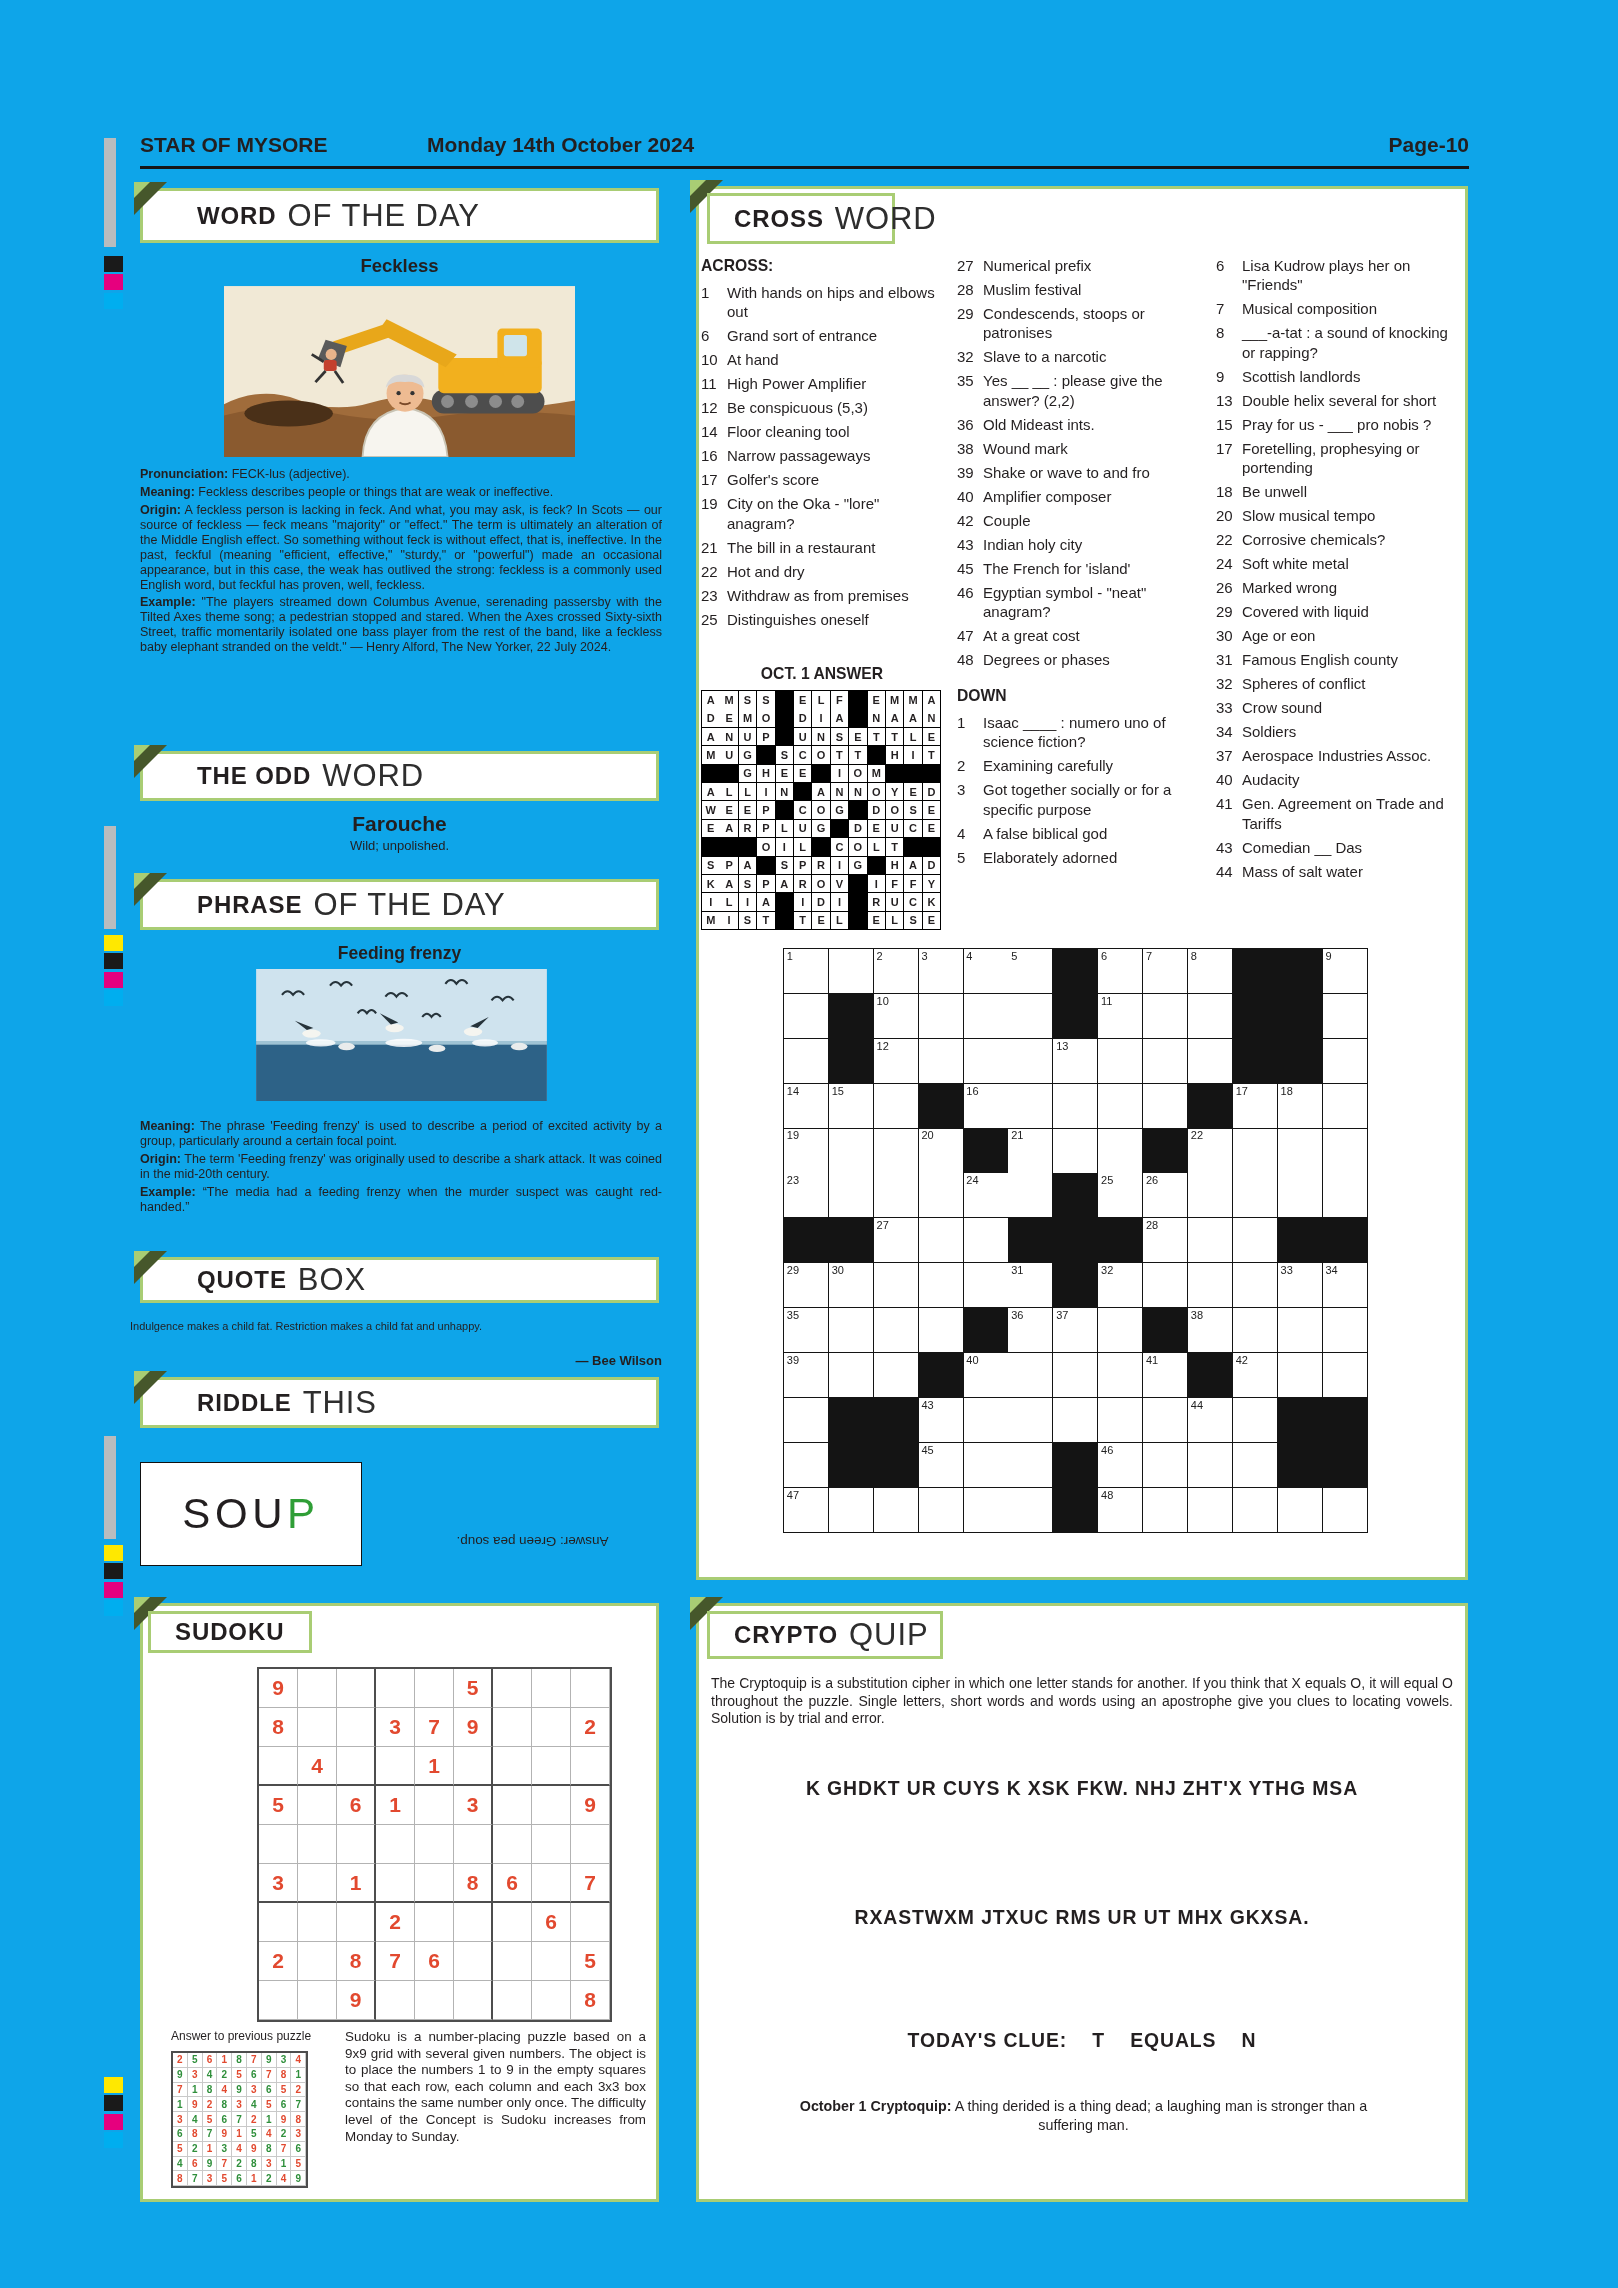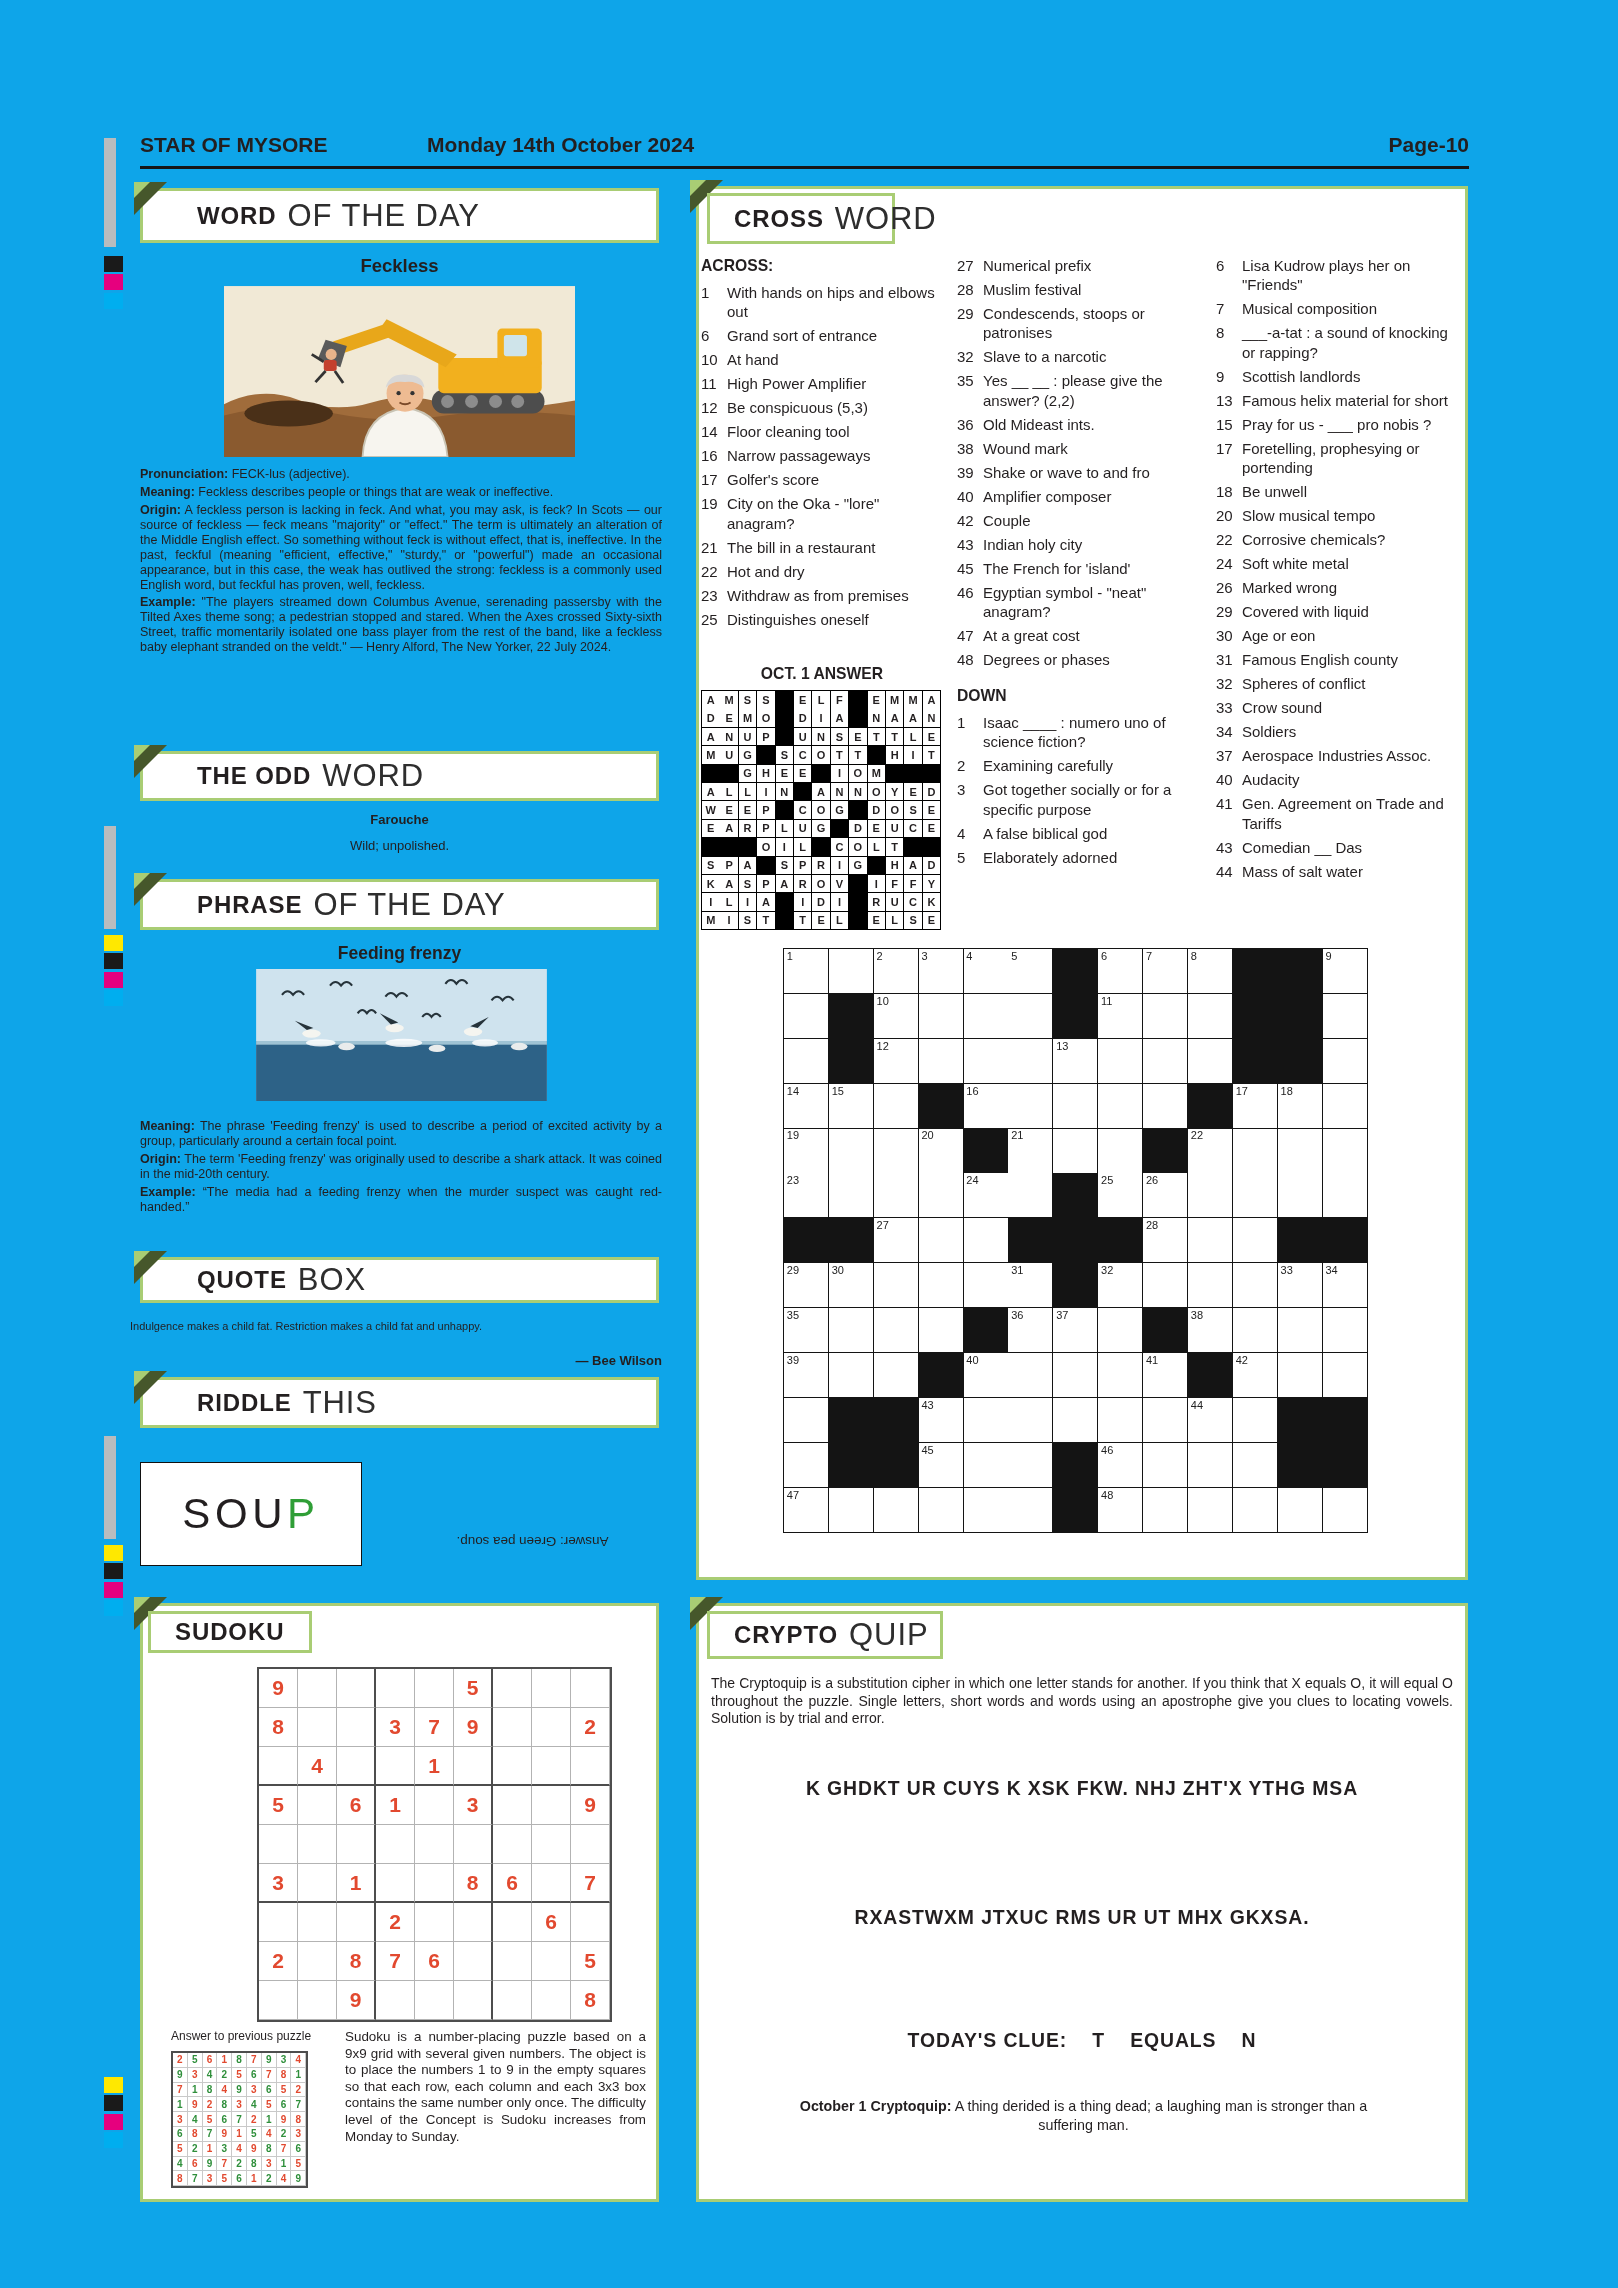--- a/index.html
+++ b/index.html
@@ -124,21 +124,21 @@
     <p><span class="lbl">Pronunciation:</span> <span>FECK-lus (adjective).</span></p>
     <p><span class="lbl">Meaning:</span> <span>Feckless describes people or things that are weak or ineffective.</span></p>
     <p><span class="lbl">Origin:</span> <span>A feckless person is lacking in feck. And what, you may ask, is feck? In Scots — our source of feckless — feck means "majority" or "effect." The term is ultimately an alteration of the Middle English effect. So something without feck is without effect, that is, ineffective. In the past, feckful (meaning "efficient, effective," "sturdy," or "powerful") made an occasional appearance, but in this case, the weak has outlived the strong: feckless is a commonly used English word, but feckful has proven, well, feckless.</span></p>
     <p><span class="lbl">Example:</span> <span>"The players streamed down Columbus Avenue, serenading passersby with the Tilted Axes theme song; a pedestrian stopped and stared. When the Axes crossed Sixty-sixth Street, traffic momentarily isolated one bass player from the rest of the band, like a feckless baby elephant stranded on the veldt." — Henry Alford, The New Yorker, 22 July 2024.</span></p>
   </div>
 
   <div class="sec-h fold" style="left:140px;top:751px;width:519px;height:50px;">
     <span class="t1">THE ODD</span>
     <span class="t2">WORD</span>
   </div>
-  <div class="abs center" style="left:140px;top:812px;width:519px;font-weight:bold;font-size:13px;">Farouche</div>
+  <div class="abs center" style="left:140px;top:812px;width:519px;font-weight:bold;font-size:21px;">Farouche</div>
   <div class="abs center" style="left:140px;top:838px;width:519px;font-size:13px;">Wild; unpolished.</div>
 
   <div class="sec-h fold" style="left:140px;top:879px;width:519px;height:51px;">
     <span class="t1">PHRASE</span>
     <span class="t2">OF THE DAY</span>
   </div>
   <div class="abs center" style="left:140px;top:943px;width:519px;font-weight:bold;font-size:17.5px;">Feeding frenzy</div>
 
   <div class="abs" style="left:256px;top:969px;width:291px;height:132px;">
     <svg width="291" height="132" viewBox="0 0 315 143">
@@ -535,21 +535,21 @@
         <div class="clue">
           <span class="cn">8</span>
           <span class="ct">___-a-tat : a sound of knocking or rapping?</span>
         </div>
         <div class="clue">
           <span class="cn">9</span>
           <span class="ct">Scottish landlords</span>
         </div>
         <div class="clue">
           <span class="cn">13</span>
-          <span class="ct">Famous helix material for short</span>
+          <span class="ct">Double helix several for short</span>
         </div>
         <div class="clue">
           <span class="cn">15</span>
           <span class="ct">Pray for us - ___ pro nobis ?</span>
         </div>
         <div class="clue">
           <span class="cn">17</span>
           <span class="ct">Foretelling, prophesying or portending</span>
         </div>
         <div class="clue">

